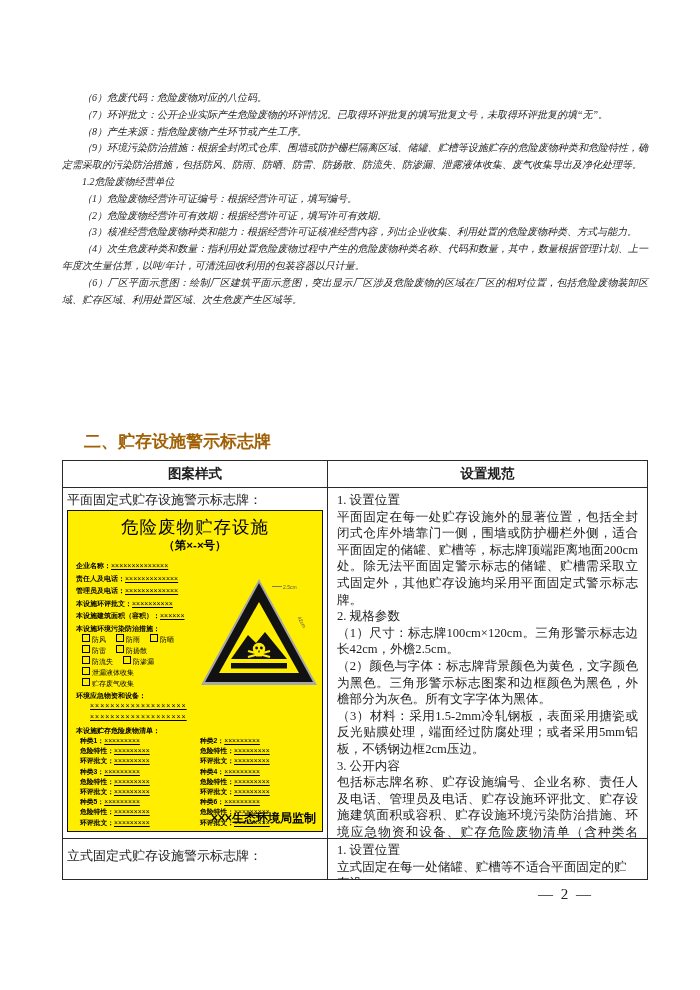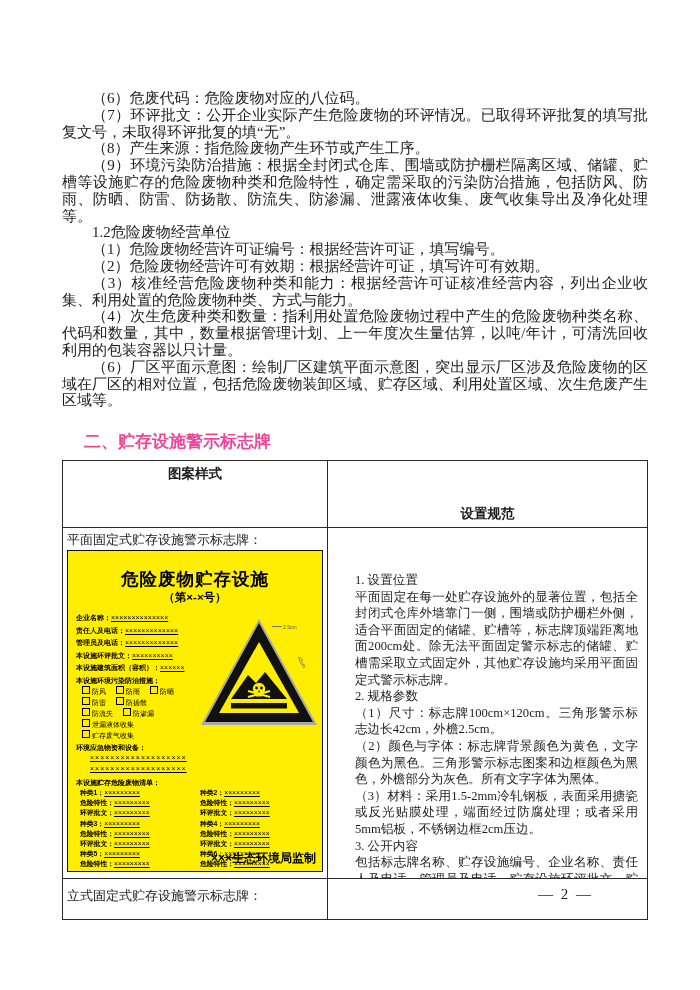--- a/index.html
+++ b/index.html
@@ -1,53 +1,53 @@
 <!DOCTYPE html>
 <html><head>
 <meta charset="utf-8">
 <style>
   html,body{margin:0;padding:0;background:#ffffff;}
   .page{position:relative;width:700px;height:990px;background:#ffffff;overflow:hidden;
         font-family:"Liberation Serif",serif;color:#1d1d1d;}
 
   
-  .intro{position:absolute;left:62px;top:90px;width:586px;font-size:15px;
-         line-height:16.8px;text-align:justify;}
+  .intro{position:absolute;left:62px;top:90px;width:586px;font-size:10px;
+         line-height:16.8px;text-align:justify;font-style:italic;}
   .intro p{margin:0;text-indent:2em;}
 
   
   .section-title{position:absolute;left:84px;top:430px;
                  font-family:"Liberation Sans",sans-serif;font-weight:bold;
-                 font-size:17px;color:#ec4899;}
+                 font-size:17px;color:#a16207;}
 
   
   .sig-table{position:absolute;left:62px;top:460px;width:584px;
              border:1.6px solid #2a2a2a;background:#fff;}
   .t-row{display:flex;justify-content:flex-end;}
   .t-head{border-bottom:1.4px solid #2a2a2a;}
   .t-cell-l{width:265px;border-right:1.4px solid #2a2a2a;box-sizing:border-box;}
-  .t-cell-r{flex:1;box-sizing:border-box;margin-top:40px;}
+  .t-cell-r{flex:1;box-sizing:border-box;}
   .h-cell{font-family:"Liberation Sans",sans-serif;font-weight:bold;font-size:13.5px;
           text-align:center;padding:4px 0;}
-  .row1{height:350px;border-bottom:1.4px solid #2a2a2a;gap:18px;}
+  .row1{height:350px;border-bottom:1.4px solid #2a2a2a;}
   .row1 .t-cell-l{padding:3px 4px 0 4px;}
   .row1 .t-cell-r{padding:4px 9px 0 9px;font-size:12.6px;line-height:16.6px;
                   text-align:justify;overflow:hidden;}
   .row1 .t-cell-r p{margin:0;}
   .row2{height:40px;}
   .row2 .t-cell-l{padding:8px 8px 0 4px;font-size:13px;}
   .row2 .t-cell-r{padding:3px 9px 0 9px;font-size:12.6px;line-height:16.6px;overflow:hidden;}
   .row2 .t-cell-r p{margin:0;}
   .cell-caption{font-size:13px;line-height:17px;}
 
   
   .sign{position:relative;margin:2px auto 0 auto;width:254px;height:320px;
         background:#ffee00;border:1px solid #111;
         font-family:"Liberation Sans",sans-serif;color:#000;overflow:hidden;}
-  .sign-title{margin-top:17px;text-align:center;font-size:17.5px;font-weight:bold;
+  .sign-title{margin-top:5px;text-align:center;font-size:17.5px;font-weight:normal;
               letter-spacing:1px;line-height:22px;}
   .sign-subtitle{text-align:center;font-size:11.5px;font-weight:bold;line-height:15px;}
   .sign-fields{margin:7px 0 0 8px;width:160px;}
   .s-field{font-size:7px;line-height:12.5px;white-space:nowrap;font-weight:bold;}
   .s-val{text-decoration:underline;font-weight:normal;}
   .s-measures{margin:1px 0 0 8px;width:130px;}
   .s-mlabel{font-size:7px;font-weight:bold;line-height:10px;}
   .cb-row{font-size:7px;line-height:10.5px;padding-left:6px;white-space:nowrap;}
   .cb{display:inline-block;margin-right:8px;}
   .cb-box{display:inline-block;width:6px;height:6px;border:0.8px solid #000;

